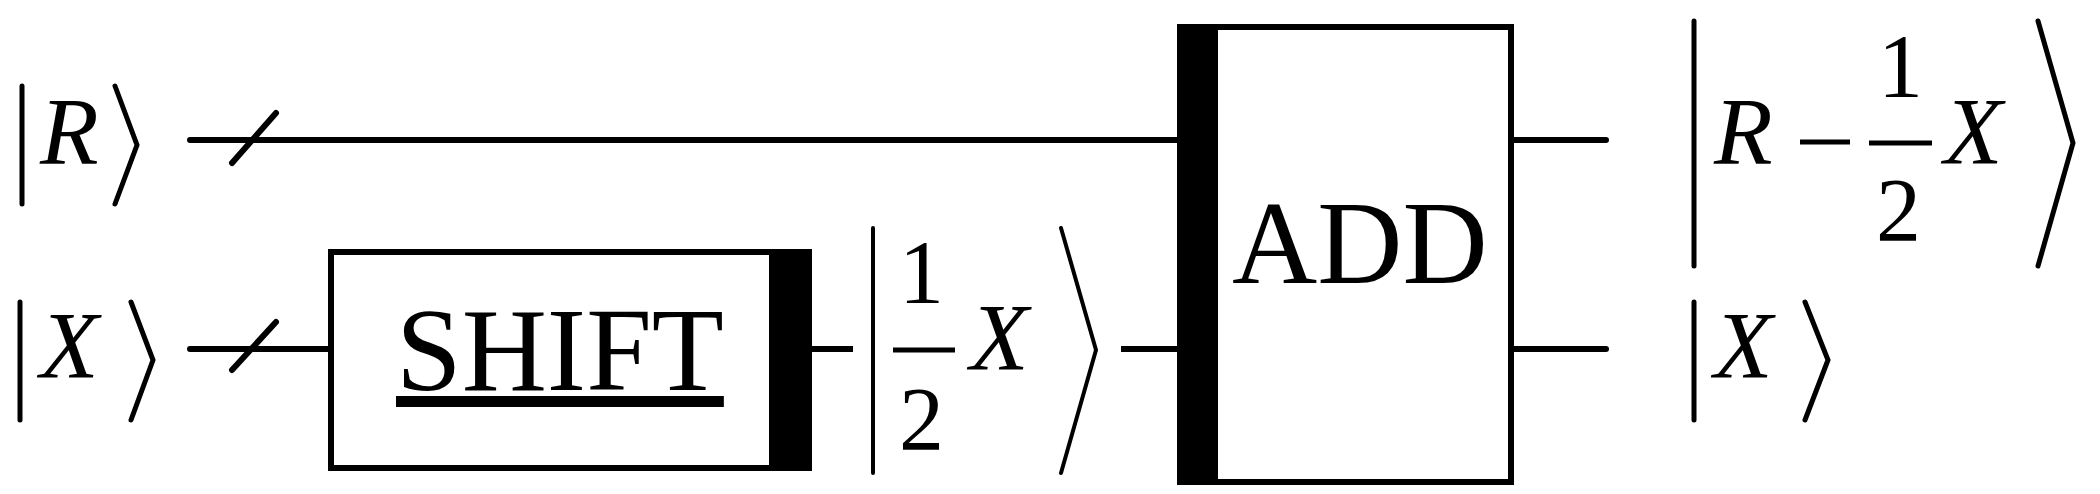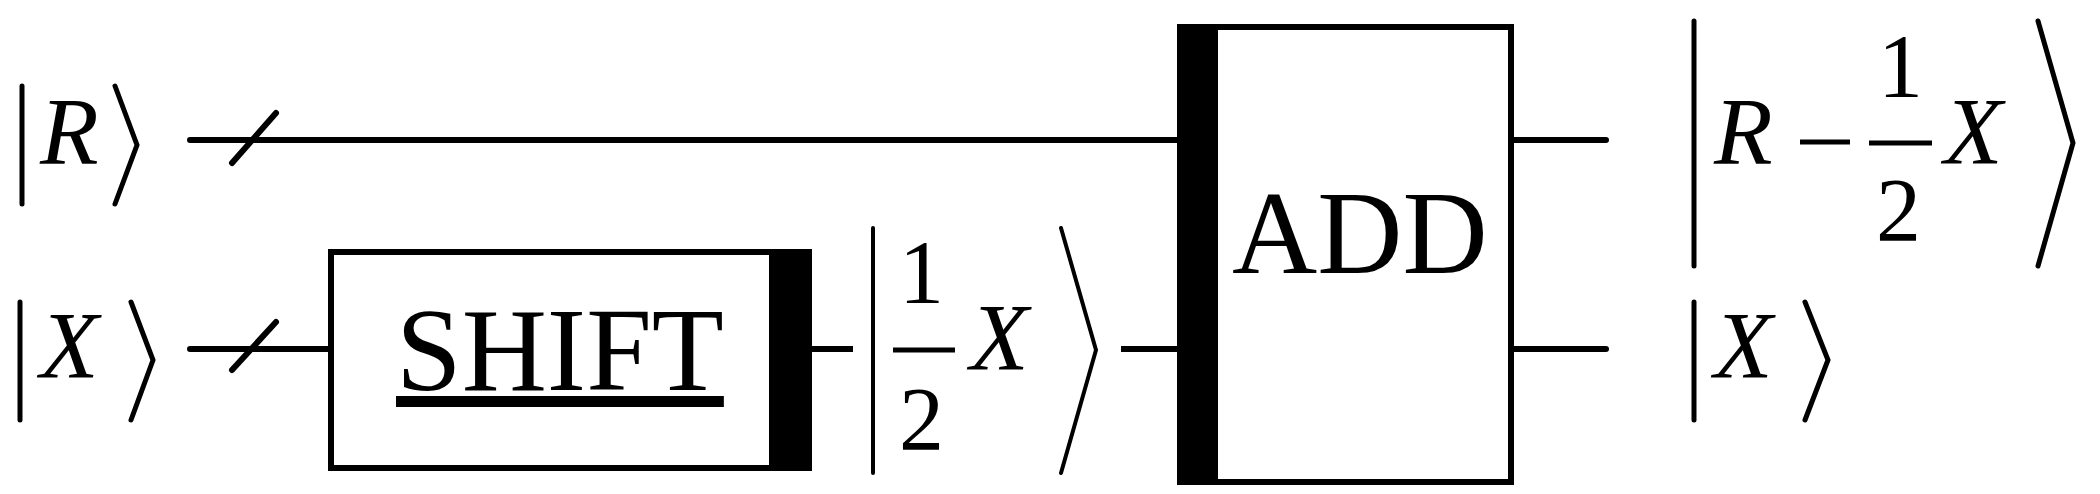--- a/index.html
+++ b/index.html
@@ -61,21 +61,21 @@
     <g>
       <rect x="1180" y="27" width="331" height="455" fill="#fff" stroke="#000" stroke-width="6"></rect>
       <rect x="1177" y="24" width="41" height="461" fill="#000"></rect>
     </g>
   </svg>
 
   <span class="txt serif ital var" style="left:40px; top:84px;">R</span>
   <span class="txt serif ital var" style="left:40px; top:298px;">X</span>
 
   <span class="txt serif gate-label" style="left:396px; top:292px;text-decoration:underline;">SHIFT</span>
-  <span class="txt serif gate-label" style="left:1232px; top:175px;">ADD</span>
+  <span class="txt serif gate-label" style="left:1232px; top:185px;">ADD</span>
 
   <span class="txt serif num" style="left:899px; top:228px;">1</span>
   <span class="txt serif num" style="left:899px; top:375px;">2</span>
   <span class="txt serif ital var" style="left:970px; top:290px;">X</span>
 
   <span class="txt serif ital var" style="left:1714px; top:84px;">R</span>
   <span class="txt serif num" style="left:1878px; top:22px;">1</span>
   <span class="txt serif num" style="left:1876px; top:166px;">2</span>
   <span class="txt serif ital var" style="left:1944px; top:84px;">X</span>
 

